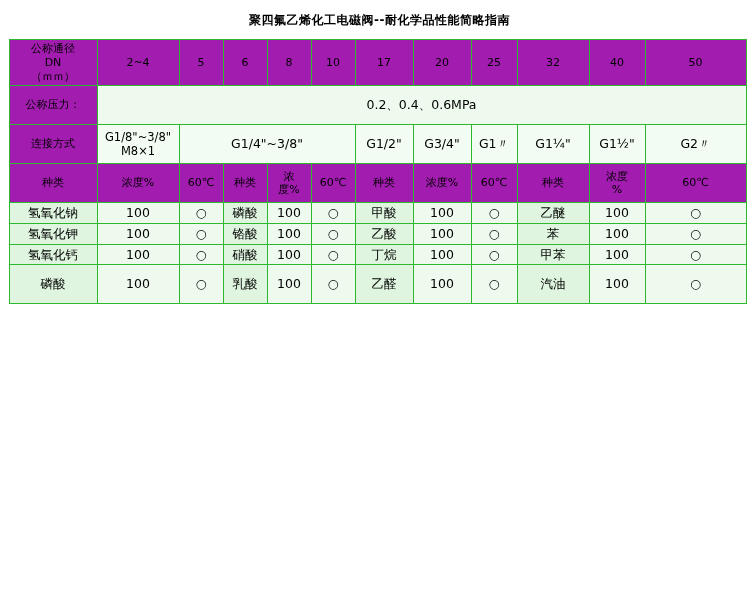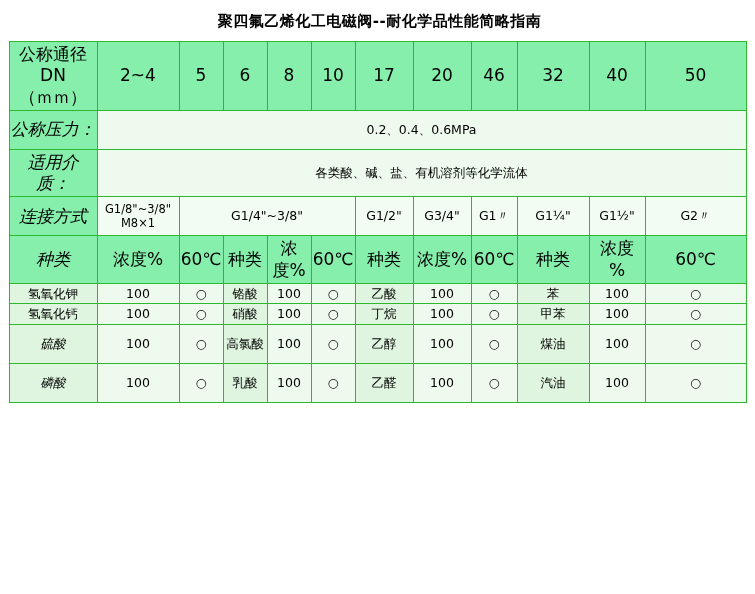--- a/index.html
+++ b/index.html
@@ -5,51 +5,51 @@
   html,body{margin:0;padding:0;}
   body{
     width:755px;height:594px;
     background:#ffffff;
     font-family:"DejaVu Sans","Liberation Sans",sans-serif;
     color:#000;
     overflow:hidden;
   }
   #title{
     text-align:center;
-    font-size:15px;
+    font-size:12px;
     font-weight:bold;
     padding:12px 0 10px 4px;
     letter-spacing:0.5px;
   }
   table{
     border-collapse:collapse;
     width:737px;
     margin:0 auto;
     table-layout:fixed;
   }
   td{
     border:1px solid #2eb82e;
     text-align:center;
     vertical-align:middle;
     font-size:12.5px;
     padding:2px 1px;
     line-height:1.25;
     background:#eefaee;
   }
   td.hdr{
-    background:#86efac;
+    background:#a21caf;
     font-weight:normal;
-    font-size:17px;
+    font-size:11px;
   }
   td.lbl{
     background:#dff5df;
     font-size:12.5px;
   }
   td.pale{background:#f2fcf2;}
-  td.tall{height:34px;font-style:italic;}
+  td.tall{height:34px;}
   .small{font-size:11.5px;}
 </style>
 </head>
 <body>
 
 <div id="title">聚四氟乙烯化工电磁阀--耐化学品性能简略指南</div>
 
 <table>
   <colgroup>
     <col style="width:88px">
@@ -73,39 +73,32 @@
       <div>DN</div>
       <div>（ｍｍ）</div>
     </td>
     <td class="hdr">2~4</td>
     <td class="hdr">5</td>
     <td class="hdr">6</td>
     <td class="hdr">8</td>
     <td class="hdr">10</td>
     <td class="hdr">17</td>
     <td class="hdr">20</td>
-    <td class="hdr">46</td>
+    <td class="hdr">25</td>
     <td class="hdr">32</td>
     <td class="hdr">40</td>
     <td class="hdr">50</td>
   </tr>
 
   <tr>
     <td class="hdr tall">公称压力：</td>
     <td colspan="11">0.2、0.4、0.6MPa</td>
   </tr>
 
 
-  <tr>
-    <td class="hdr tall">
-      <div>适用介</div>
-      <div>质：</div>
-    </td>
-    <td colspan="11">各类酸、碱、盐、有机溶剂等化学流体</td>
-  </tr>
 
 
   <tr>
     <td class="hdr tall">连接方式</td>
     <td colspan="1" class="pale small">
       <div>G1/8"~3/8"</div>
       <div>M8×1</div>
     </td>
     <td colspan="4" class="pale">G1/4"~3/8"</td>
     <td class="pale">G1/2"</td>
@@ -131,20 +124,34 @@
     <td class="hdr">60℃</td>
     <td class="hdr">种类</td>
     <td class="hdr small">
       <div>浓度</div>
       <div>%</div>
     </td>
     <td class="hdr">60℃</td>
   </tr>
 
   <tr>
+    <td class="lbl">氢氧化钠</td>
+    <td>100</td>
+    <td>○</td>
+    <td class="lbl">磷酸</td>
+    <td>100</td>
+    <td>○</td>
+    <td class="lbl">甲酸</td>
+    <td>100</td>
+    <td>○</td>
+    <td class="lbl">乙醚</td>
+    <td>100</td>
+    <td>○</td>
+  </tr>
+  <tr>
     <td class="lbl">氢氧化钾</td>
     <td>100</td>
     <td>○</td>
     <td class="lbl">铬酸</td>
     <td>100</td>
     <td>○</td>
     <td class="lbl">乙酸</td>
     <td>100</td>
     <td>○</td>
     <td class="lbl">苯</td>
@@ -159,34 +166,20 @@
     <td>100</td>
     <td>○</td>
     <td class="lbl">丁烷</td>
     <td>100</td>
     <td>○</td>
     <td class="lbl">甲苯</td>
     <td>100</td>
     <td>○</td>
   </tr>
   <tr>
-    <td class="lbl tall">硫酸</td>
-    <td>100</td>
-    <td>○</td>
-    <td class="lbl">高氯酸</td>
-    <td>100</td>
-    <td>○</td>
-    <td class="lbl">乙醇</td>
-    <td>100</td>
-    <td>○</td>
-    <td class="lbl">煤油</td>
-    <td>100</td>
-    <td>○</td>
-  </tr>
-  <tr>
     <td class="lbl tall">磷酸</td>
     <td>100</td>
     <td>○</td>
     <td class="lbl">乳酸</td>
     <td>100</td>
     <td>○</td>
     <td class="lbl">乙醛</td>
     <td>100</td>
     <td>○</td>
     <td class="lbl">汽油</td>

